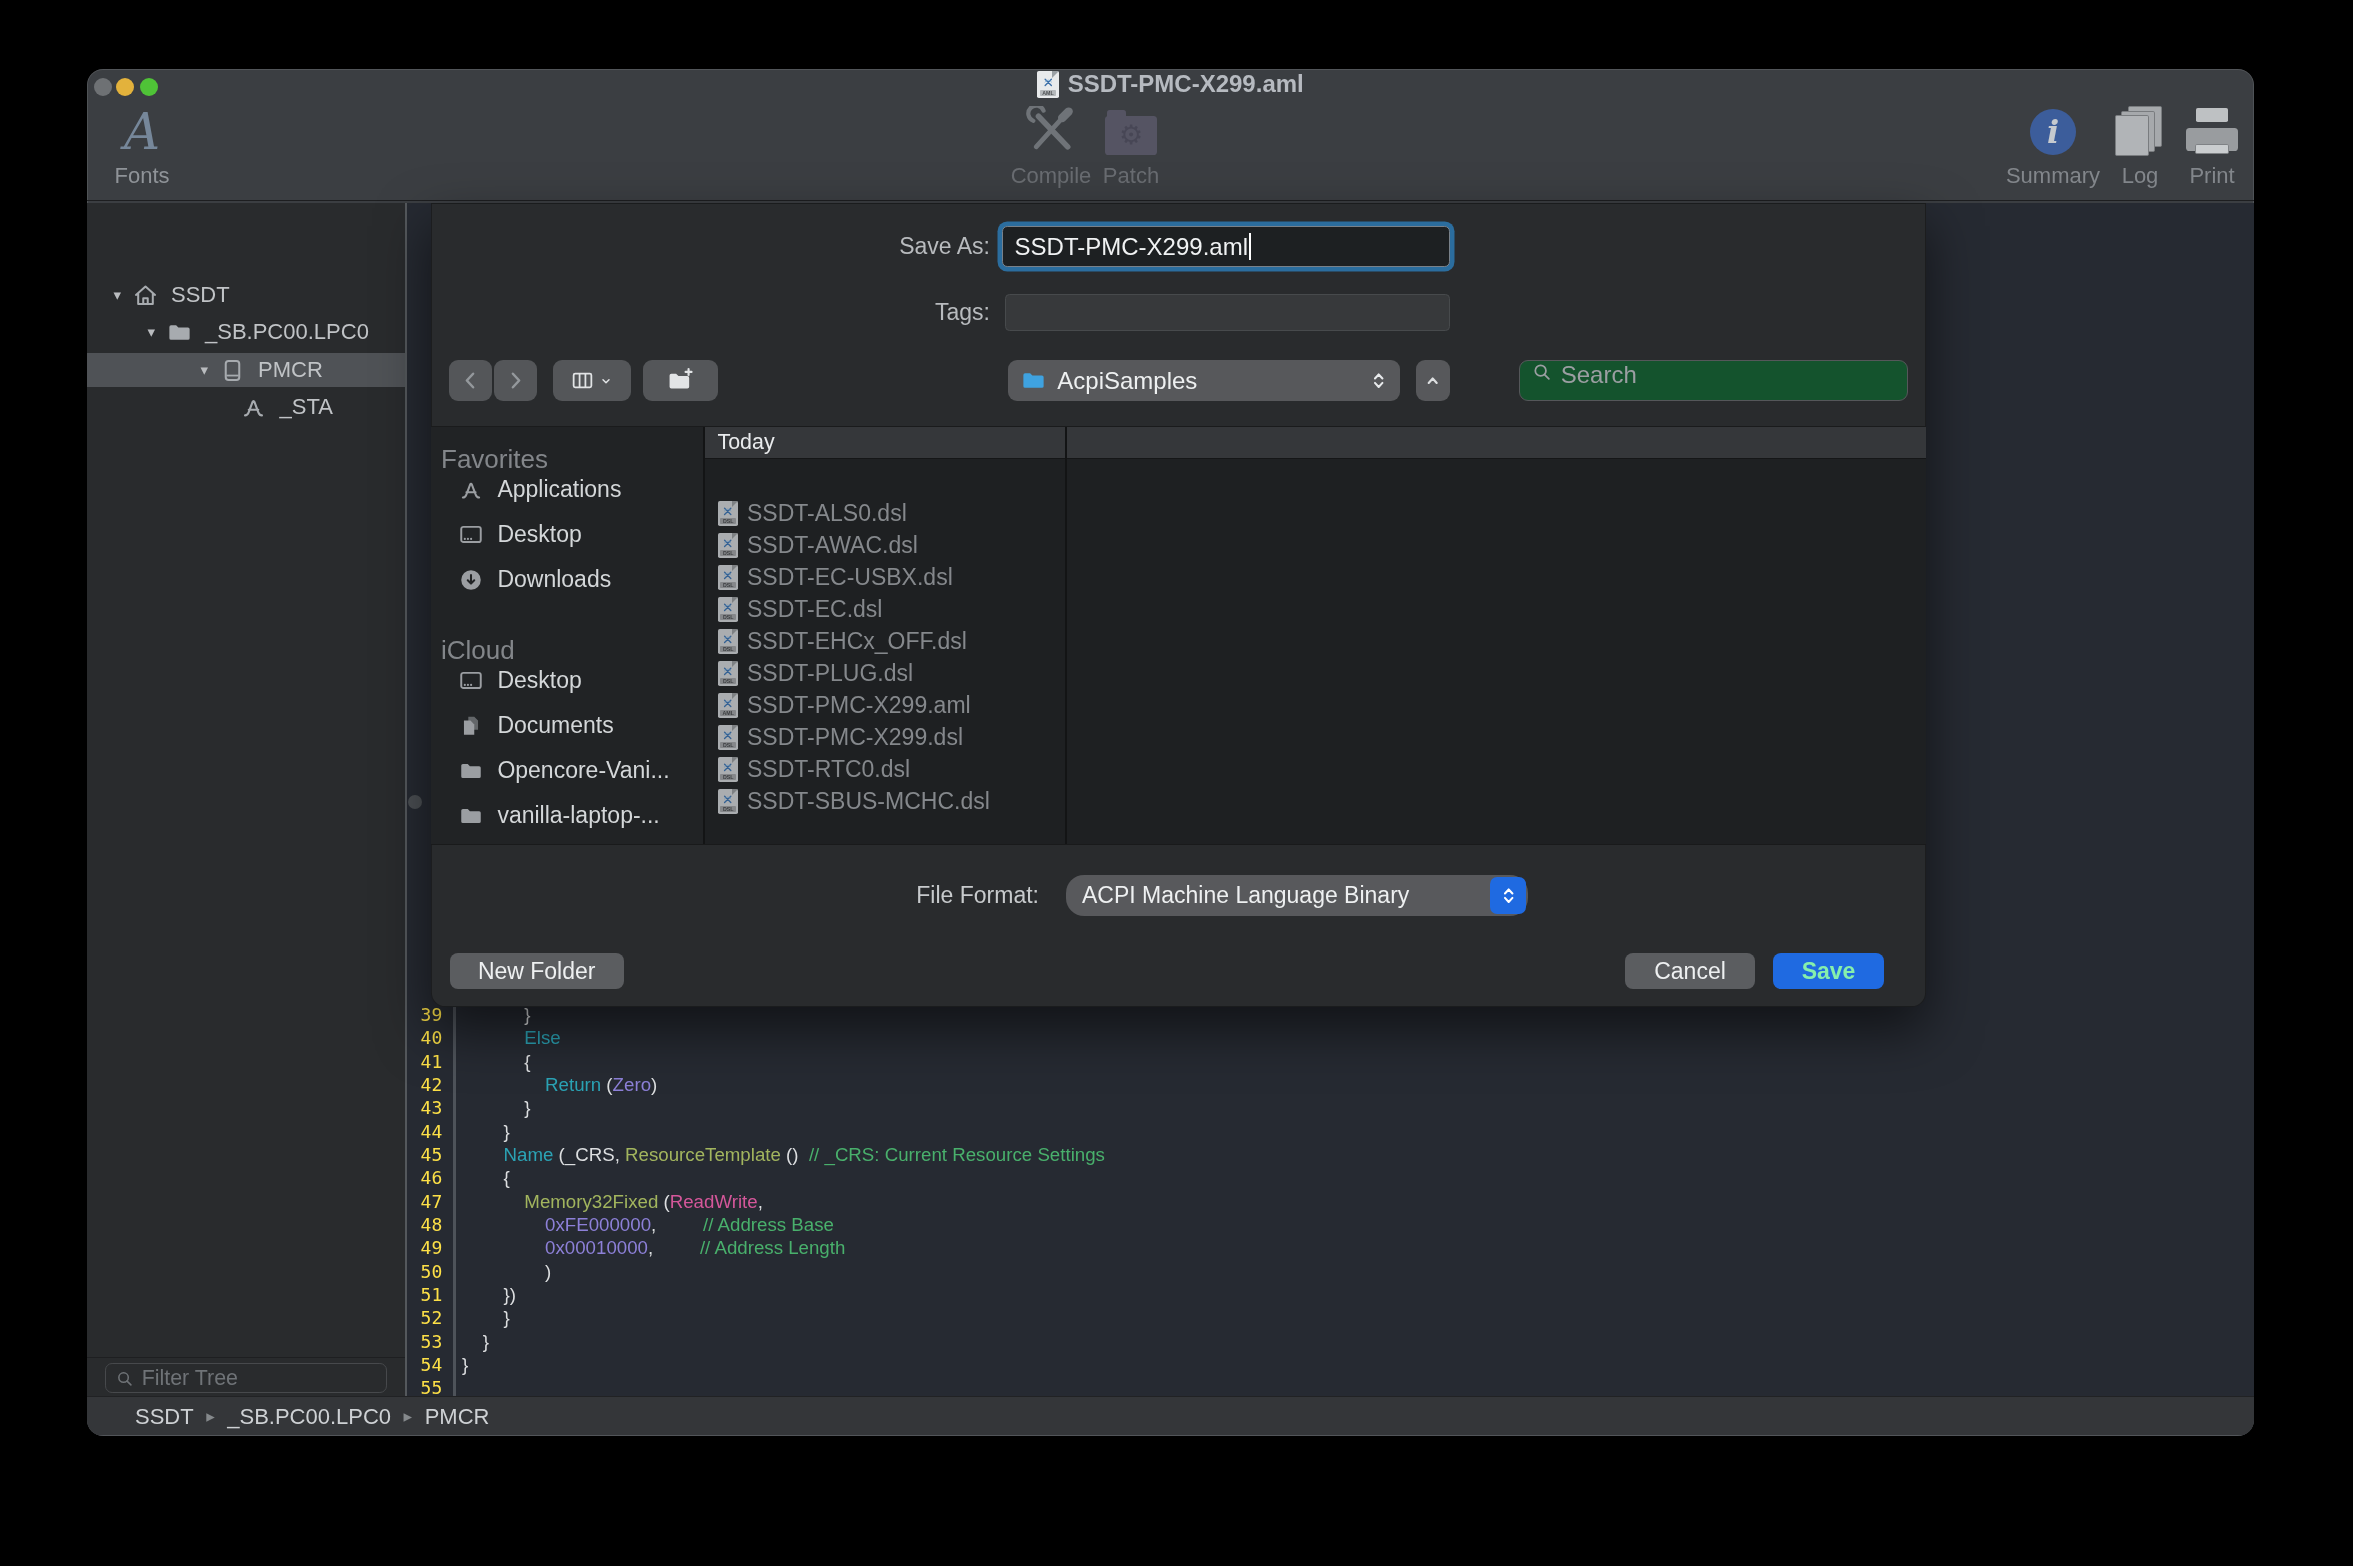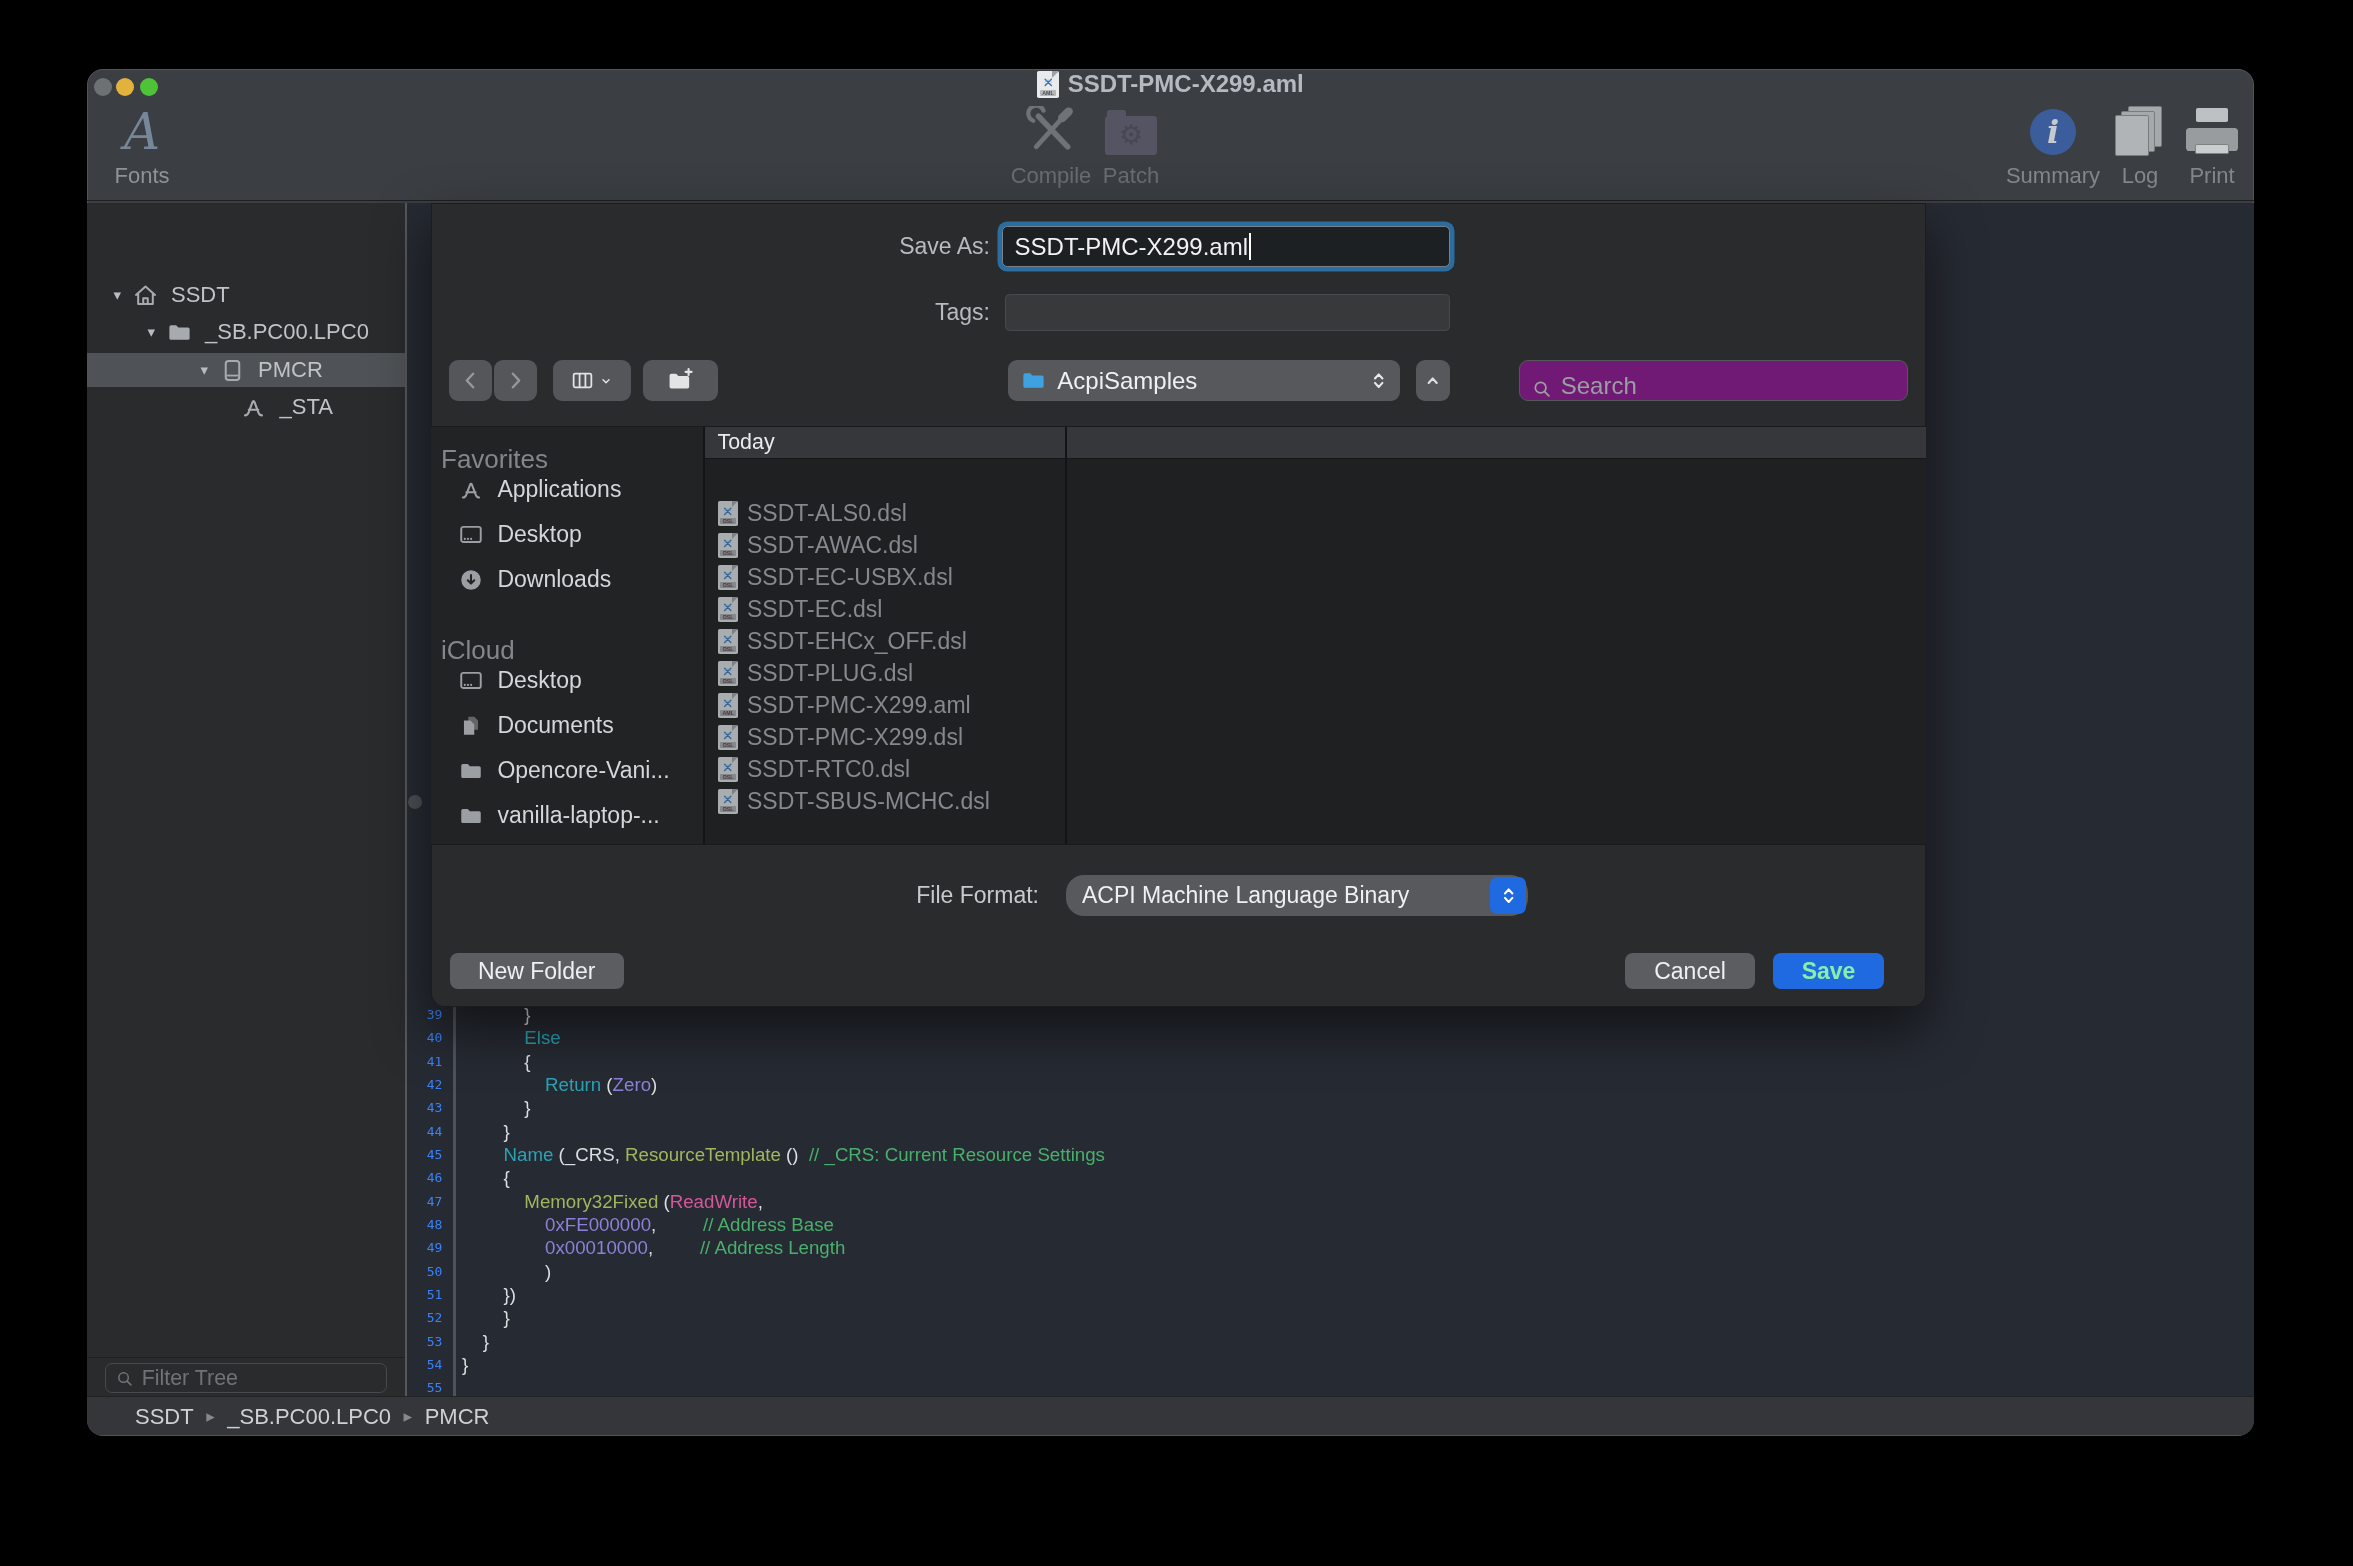--- a/index.html
+++ b/index.html
@@ -59,21 +59,21 @@
   .crumbs{position:absolute;left:48px;top:0;height:39px;display:flex;align-items:center;gap:12.5px;}
   .crumb{font-size:22px;color:#ced1d4;}
   .crumb-sep{font-size:17px;color:#85898c;}
   
   .content{position:absolute;left:318px;top:134px;width:1849px;height:1194px;background:#262a32;
            border-left:2.7px solid #54585c;overflow:hidden;}
   .gutter-line{position:absolute;left:46px;top:0;bottom:0;width:2.7px;background:#4e535a;}
   .splitter-knob{position:absolute;left:0.9px;top:592px;width:14.3px;height:14.3px;border-radius:50%;background:#4b4f53;}
   .crow{position:absolute;left:0;right:0;height:24px;}
   .ln{position:absolute;left:5.3px;width:30px;text-align:right;font-family:"DejaVu Sans Mono",monospace;
-      font-size:13px;line-height:24px;color:#3b82f6;}
+      font-size:18px;line-height:24px;color:#fde047;}
   .cl{position:absolute;left:55px;font-family:"DejaVu Sans Mono",monospace;font-size:18.7px;line-height:24px;white-space:pre;}
   .t-p{color:var(--punct);} .t-k{color:var(--keyword);} .t-n{color:var(--number);}
   .t-f{color:var(--function);} .t-s{color:var(--special);} .t-c{color:var(--comment);}
   
   .sheet{position:absolute;left:344px;top:134px;width:1495px;height:804px;background:#292b2d;
          border-radius:0 0 14.3px 14.3px;box-shadow:0 23px 53px rgba(0,0,0,.55),inset 0 0 0 0.9px rgba(0,0,0,.35);}
   .flabel{position:absolute;left:0;width:559px;text-align:right;font-size:23px;color:#b8bbbe;line-height:41px;}
   .savefield{position:absolute;left:571px;top:23px;width:448px;height:41px;background:#1d2022;border:1.8px solid #78818a;
              border-radius:5.3px;box-shadow:0 0 0 4.5px #2b6d9e;display:flex;align-items:center;padding:0 11.6px;}
   .savefield span{font-size:24px;color:#f0f2f3;}
@@ -81,22 +81,22 @@
   .tagsfield{position:absolute;left:574px;top:91px;width:445px;height:37px;background:#37393b;
              border:1.8px solid #474a4c;border-radius:4.5px;}
   .navbtn{position:absolute;top:157px;height:41px;background:#545659;border:none;border-radius:9px;
           display:flex;align-items:center;justify-content:center;color:#c9ccce;padding:0;}
   .navbtn svg{width:25px;height:25px;}
   .chev-dim{color:#94989c;}
   .popup{position:absolute;top:157px;height:41px;background:#57585b;border-radius:9px;display:flex;align-items:center;}
   .popup .loc-folder{width:27px;height:27px;color:var(--folder_blue);margin:0 10.7px 0 11.6px;}
   .popup .loc-label{font-size:24px;color:#eef0f1;flex:1;}
   .popup .ud{width:21.4px;height:21.4px;color:#e8eaec;margin-right:10.7px;}
-  .searchfield{position:absolute;left:1088px;top:157px;width:389px;height:41px;background:#701a75;
-               border:1.8px solid #55575a;border-radius:9px;display:flex;align-items:flex-end;color:#9b9ea2;}
+  .searchfield{position:absolute;left:1088px;top:157px;width:389px;height:41px;background:#14532d;
+               border:1.8px solid #55575a;border-radius:9px;display:flex;align-items:flex-start;color:#9b9ea2;}
   .searchfield svg{width:22px;height:22px;margin:0 8px 0 10.7px;}
   .searchfield .ph{font-size:24px;}
   .browser{position:absolute;left:0;right:0;top:223px;height:419px;background:#1e2022;border-top:0.9px solid #1a1b1c;border-bottom:1.8px solid #191a1b;overflow:hidden;}
   .favpane{position:absolute;left:0;top:0;bottom:0;width:272px;background:#212325;}
   .vdiv{position:absolute;top:0;bottom:0;width:1.8px;background:#131415;}
   .v1{left:272px;} .v2{left:634px;}
   .fav-header{position:absolute;left:10px;height:27px;font-size:26px;color:#83868a;line-height:27px;margin-top:14px;}
   .fav-item{position:absolute;left:0;right:0;height:45px;display:flex;align-items:center;color:#d4d7d9;font-size:23px;}
   .fav-item svg{width:26px;height:26px;margin:0 13.4px 0 27px;color:#9b9ea2;flex:0 0 auto;}
   .fav-item .lbl{white-space:nowrap;overflow:hidden;}

